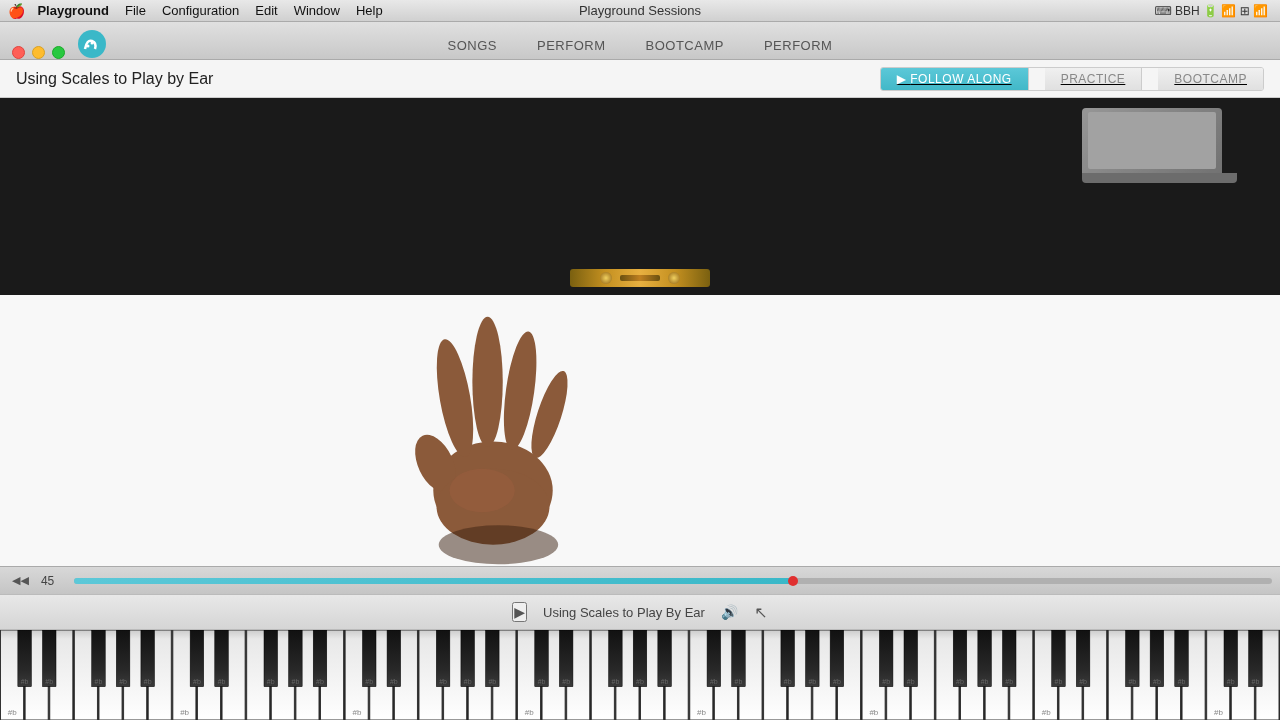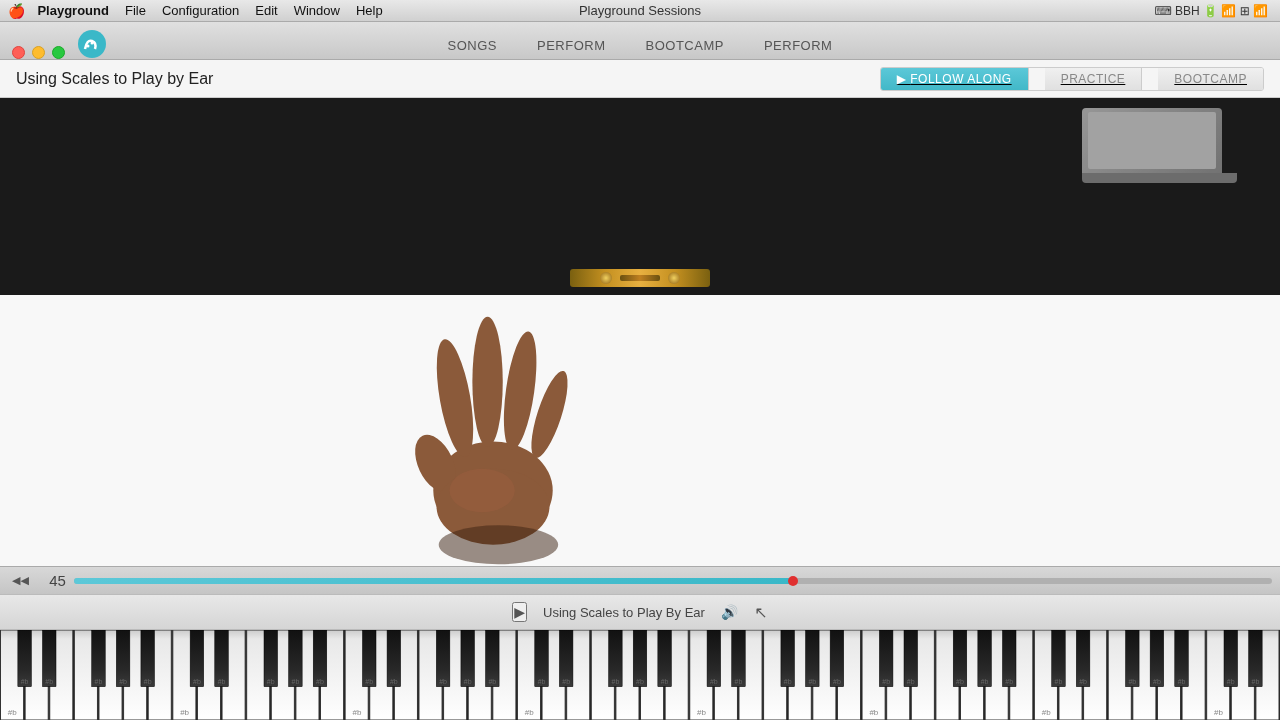--- a/index.html
+++ b/index.html
@@ -200,24 +200,23 @@
     .scrubber-btn {
       font-size: 11px;
       color: #555;
       cursor: pointer;
       background: none;
       border: none;
       padding: 2px 4px;
     }
 
     .time-display {
-      font-size: 15px;
+      font-size: 12px;
       color: #444;
       min-width: 25px;
-      text-align: right;
     }
 
     .progress-track {
       flex: 1;
       height: 6px;
       background: #b0b0b0;
       border-radius: 3px;
       position: relative;
       cursor: pointer;
     }

